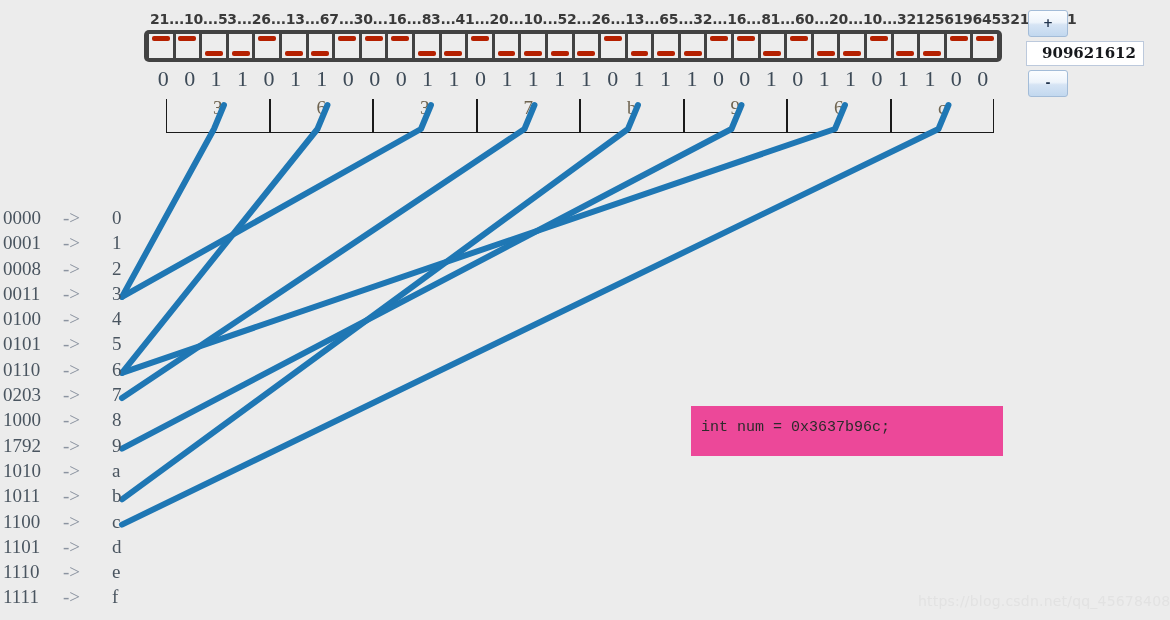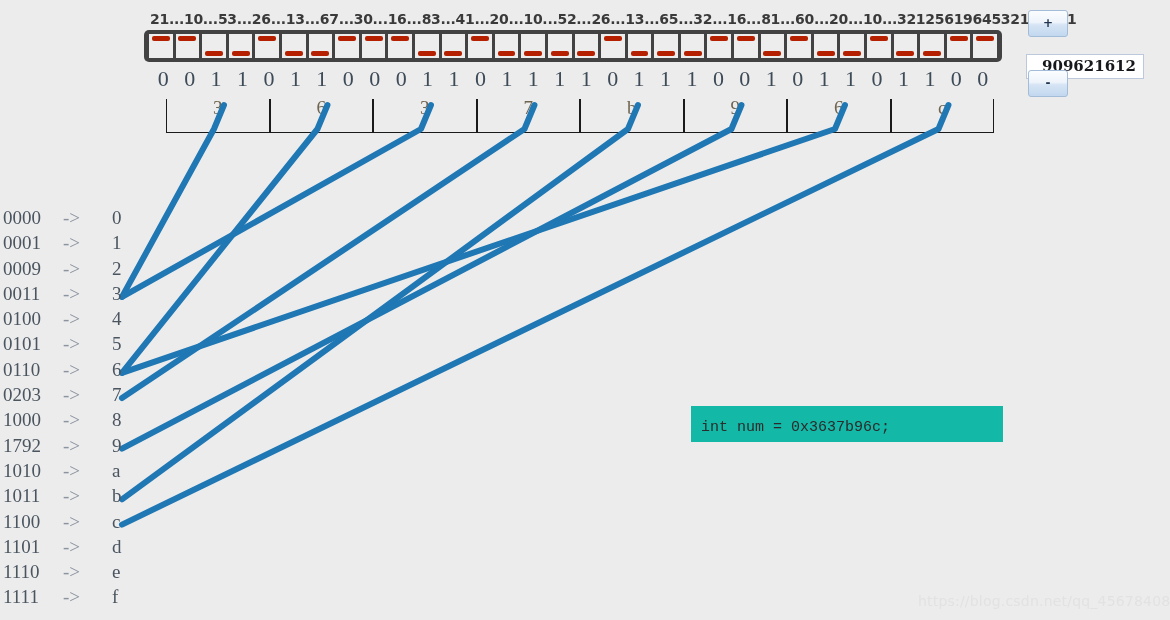--- a/index.html
+++ b/index.html
@@ -155,22 +155,22 @@
     height: 620px;
     pointer-events: none;
   }
 
   
   #code-box {
     position: absolute;
     left: 691px;
     top: 406px;
     width: 312px;
-    height: 36px;
-    background: #14b8a6;
+    height: 50px;
+    background: #ec4899;
     box-sizing: border-box;
     padding: 11px 0 0 10px;
   }
   #code-text {
     font-family: "Liberation Mono", monospace;
     font-size: 15px;
     color: #2b2b2b;
     white-space: pre;
   }
 
@@ -203,21 +203,20 @@
     background: #ffffff;
     border: 1px solid #bcc9dc;
     box-sizing: border-box;
     text-align: right;
     padding-right: 7px;
     font-family: "DejaVu Serif", serif;
     font-weight: bold;
     font-size: 15px;
     color: #16181c;
     line-height: 23px;
-    margin-top: 13px;
   }
 
   
   #watermark {
     position: absolute;
     left: 918px;
     top: 593px;
     font-family: "DejaVu Sans", sans-serif;
     font-size: 14px;
     color: #e2e2e2;
@@ -440,21 +439,21 @@
       <span class="lut-bits">0000</span>
       <span class="lut-arrow">-&gt;</span>
       <span class="lut-hex">0</span>
     </div>
     <div class="lut-row">
       <span class="lut-bits">0001</span>
       <span class="lut-arrow">-&gt;</span>
       <span class="lut-hex">1</span>
     </div>
     <div class="lut-row">
-      <span class="lut-bits">0009</span>
+      <span class="lut-bits">0008</span>
       <span class="lut-arrow">-&gt;</span>
       <span class="lut-hex">2</span>
     </div>
     <div class="lut-row">
       <span class="lut-bits">0011</span>
       <span class="lut-arrow">-&gt;</span>
       <span class="lut-hex">3</span>
     </div>
     <div class="lut-row">
       <span class="lut-bits">0100</span>

